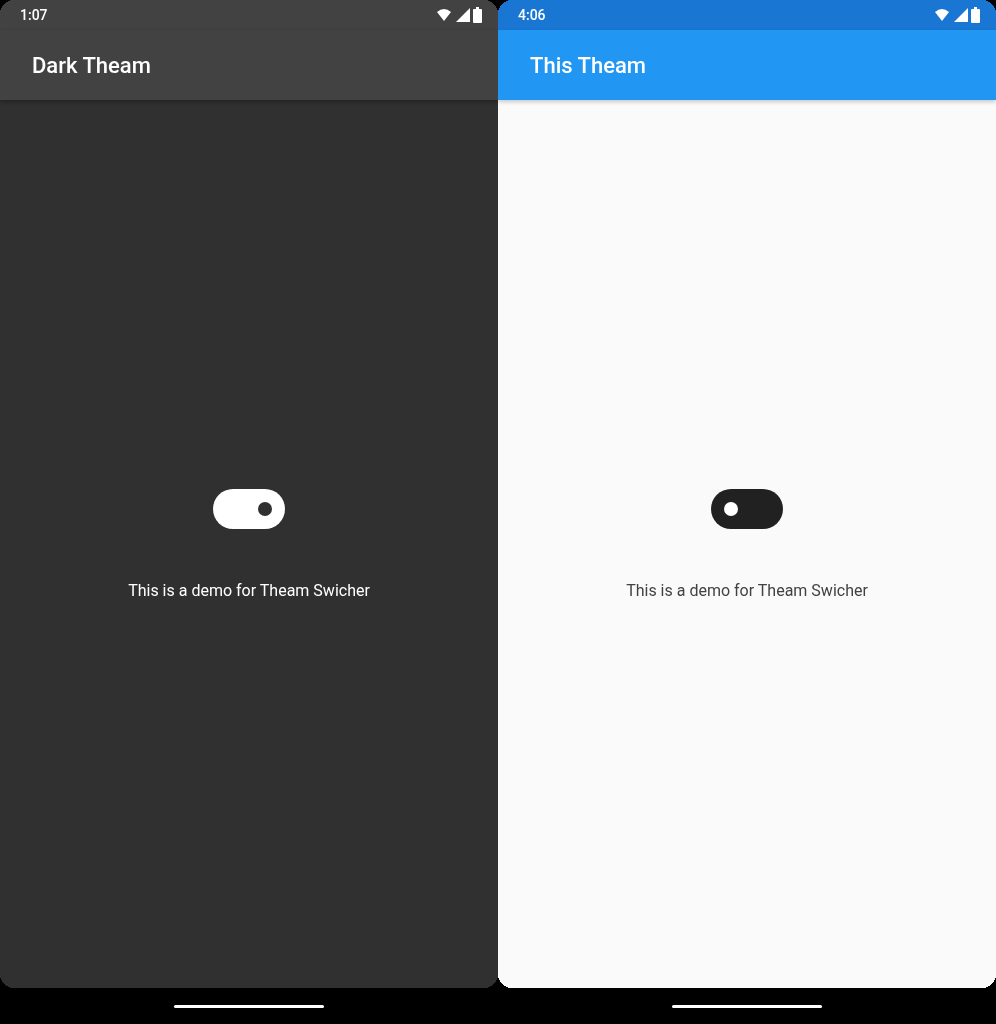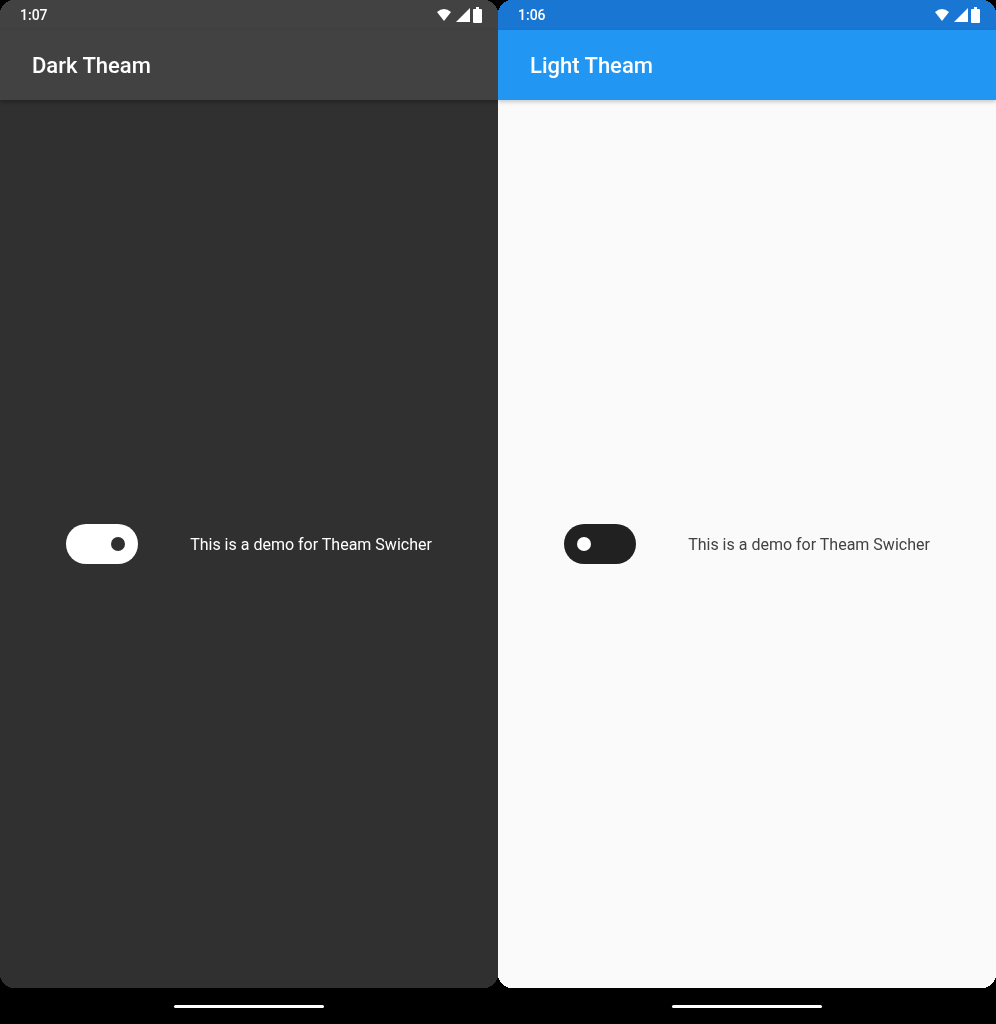--- a/index.html
+++ b/index.html
@@ -107,21 +107,21 @@
       box-shadow: 0 2px 4px rgba(0,0,0,0.3);
     }
     .phone-light .app-bar {
       background: #2196f3;
       color: #fff;
       box-shadow: 0 2px 4px rgba(0,0,0,0.2);
     }
     .content {
       flex: 1;
       display: flex;
-      flex-direction: row;
+      flex-direction: column;
       align-items: center;
       justify-content: center;
       gap: 52px;
     }
     .switch {
       width: 72px;
       height: 40px;
       border-radius: 20px;
       position: relative;
       cursor: pointer;
@@ -218,36 +218,36 @@
     </div>
     <div class="demo-text">This is a demo for Theam Swicher</div>
   </div>
   <div class="nav-bar">
     <div class="nav-handle"></div>
   </div>
 </div>
 
 <div class="phone phone-light">
   <div class="status-bar">
-    <span>1:06</span>
+    <span>4:06</span>
     <div class="status-icons">
       <svg width="18" height="16" viewBox="0 0 18 16">
           <path d="M9 14 L2 5 Q9 -1 16 5 Z"></path>
         </svg>
       <svg width="16" height="16" viewBox="0 0 16 16">
           <path d="M1 15 L15 15 L15 1 Z"></path>
         </svg>
       <svg width="9" height="16" viewBox="0 0 9 16">
           <rect x="0" y="2" width="9" height="14" rx="1"></rect>
           <rect x="3" y="0" width="3" height="2"></rect>
         </svg>
     </div>
   </div>
   <div class="app-bar">
-    <span>Light Theam</span>
+    <span>This Theam</span>
   </div>
   <div class="content">
     <div class="switch">
       <div class="switch-thumb"></div>
     </div>
     <div class="demo-text">This is a demo for Theam Swicher</div>
   </div>
   <div class="nav-bar">
     <div class="nav-handle"></div>
   </div>

